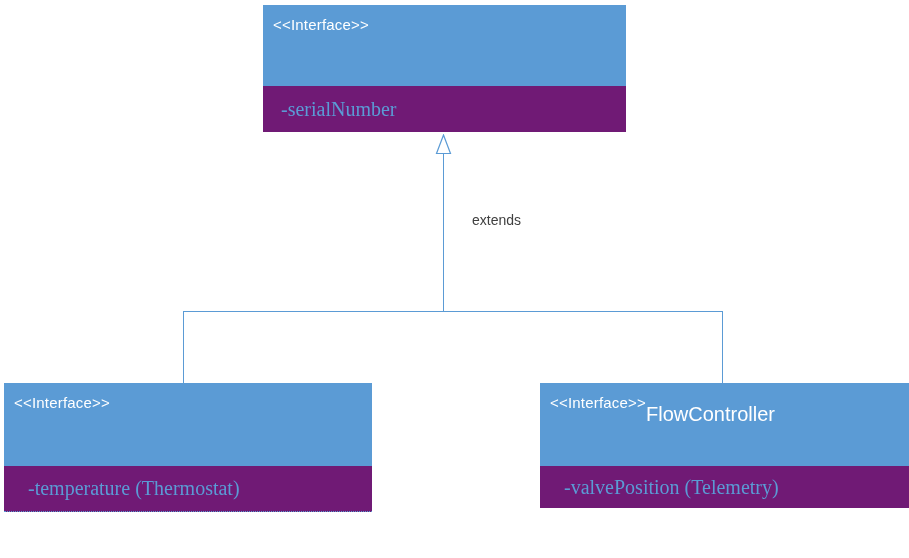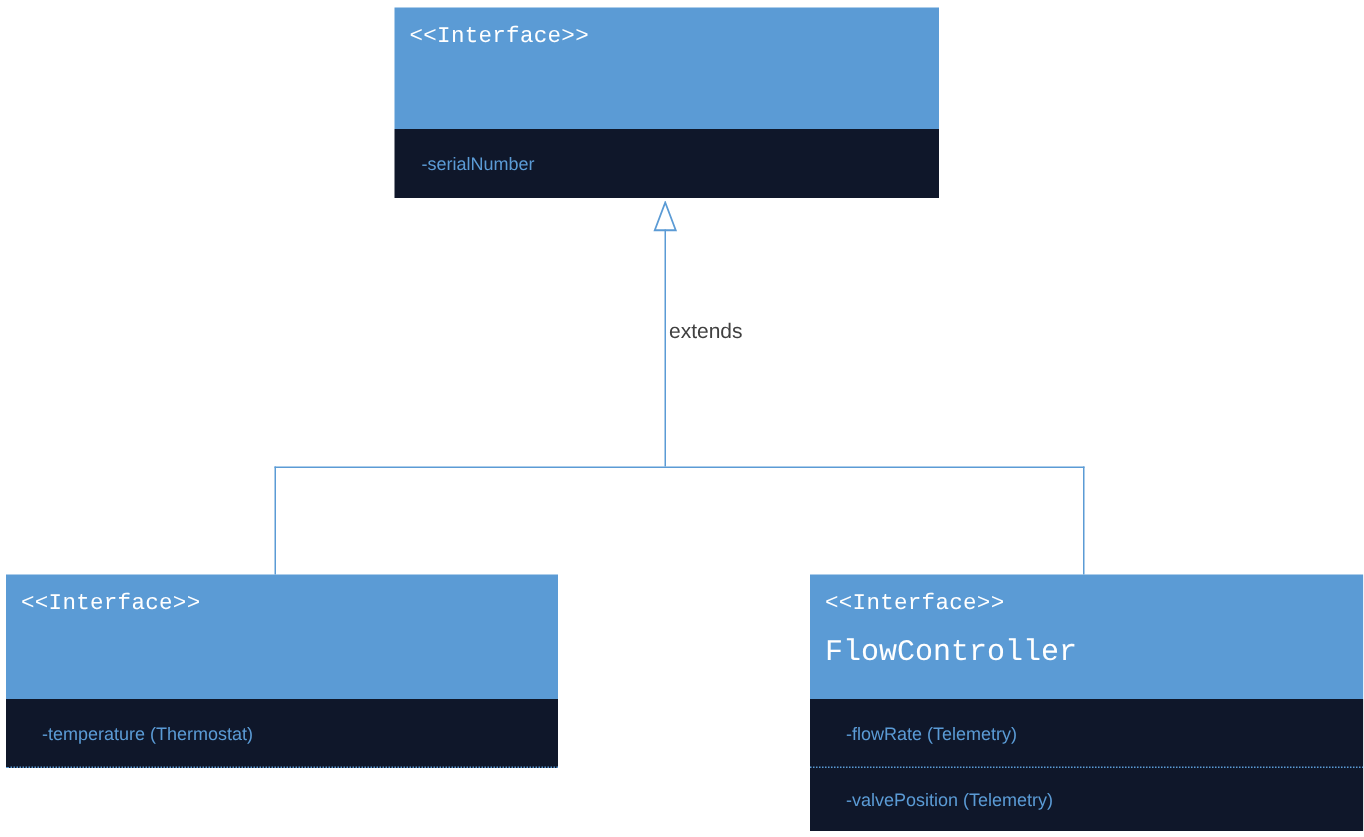--- a/index.html
+++ b/index.html
@@ -12,39 +12,39 @@
     overflow: hidden;
     font-family: "Liberation Sans", sans-serif;
   }
   
   .node { position: absolute; }
   .node-header {
     background: #5B9BD5;
     color: #ffffff;
     padding: 9px 10px 6px 10px;
     display: flex;
-    flex-direction: column;
-    font-family: Liberation Mono, monospace;
+    flex-direction: row;
   }
   .stereotype {
     font-size: 15px;
     line-height: 22px;
     font-weight: 400;
     letter-spacing: 0.2px;
   }
   .node-name {
     font-size: 20px;
     line-height: 26px;
     margin-top: 9px;
     font-weight: 400;
   }
   .node-body {
-    background: #0f172a;
+    background: #701a75;
     color: #5B9BD5;
-    font-size: 12px;
+    font-size: 20px;
+    font-family: Liberation Serif, serif;
   }
   .attr-row {
     display: flex;
     align-items: center;
     padding-left: 24px;
   }
   .attr-sep { border-bottom: 1px dotted #5B9BD5; }
   
   .node-base { left: 263px; top: 5px; width: 363px; }
   .node-base .node-header { height: 81px; }
@@ -56,21 +56,21 @@
   .lower-row2 { height: 42px; }
   
   .line { position: absolute; background: #5B9BD5; }
   .v-stem   { left: 443px; top: 153px; width: 1px; height: 158px; }
   .h-branch { left: 183px; top: 311px; width: 540px; height: 1px; }
   .v-left   { left: 183px; top: 311px; width: 1px; height: 72px; }
   .v-right  { left: 722px; top: 311px; width: 1px; height: 72px; }
   .arrow-head { position: absolute; left: 435px; top: 134px; }
   .edge-label {
     position: absolute;
-    left: 446px;
+    left: 472px;
     top: 212px;
     font-size: 14px;
     color: #404040;
     text-align: center;
   }
 </style>
 </head>
 <body>
 
 <div class="canvas">
@@ -101,18 +101,17 @@
       <div class="attr-row lower-row1 attr-sep">-temperature (Thermostat)</div>
     </div>
   </div>
 
   <div class="node node-flow">
     <div class="node-header">
       <div class="stereotype">&lt;&lt;Interface&gt;&gt;</div>
       <div class="node-name">FlowController</div>
     </div>
     <div class="node-body">
-      <div class="attr-row lower-row1 attr-sep">-flowRate (Telemetry)</div>
       <div class="attr-row lower-row2">-valvePosition (Telemetry)</div>
     </div>
   </div>
 
 </div>
 
 </body></html>

